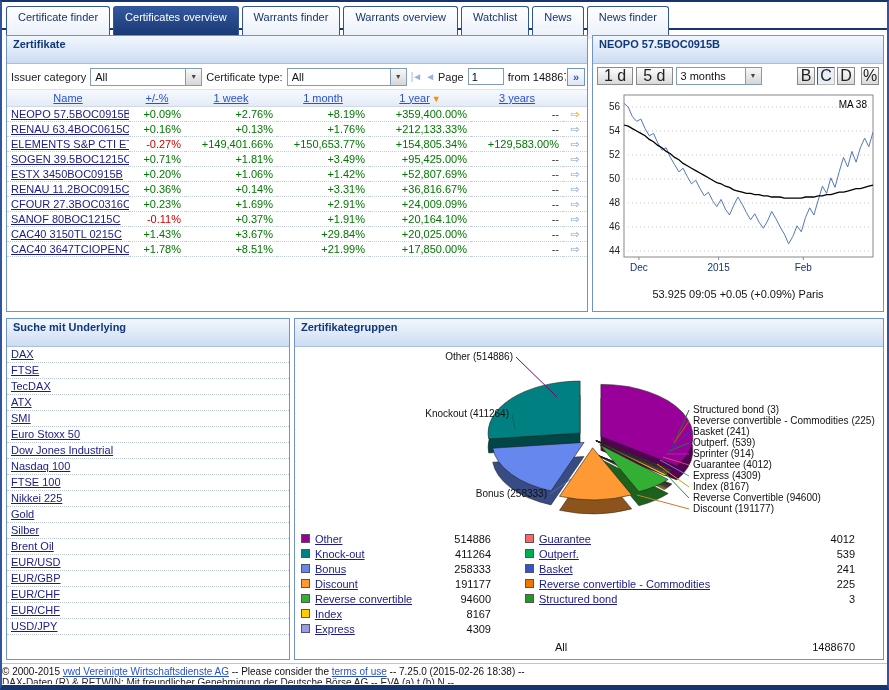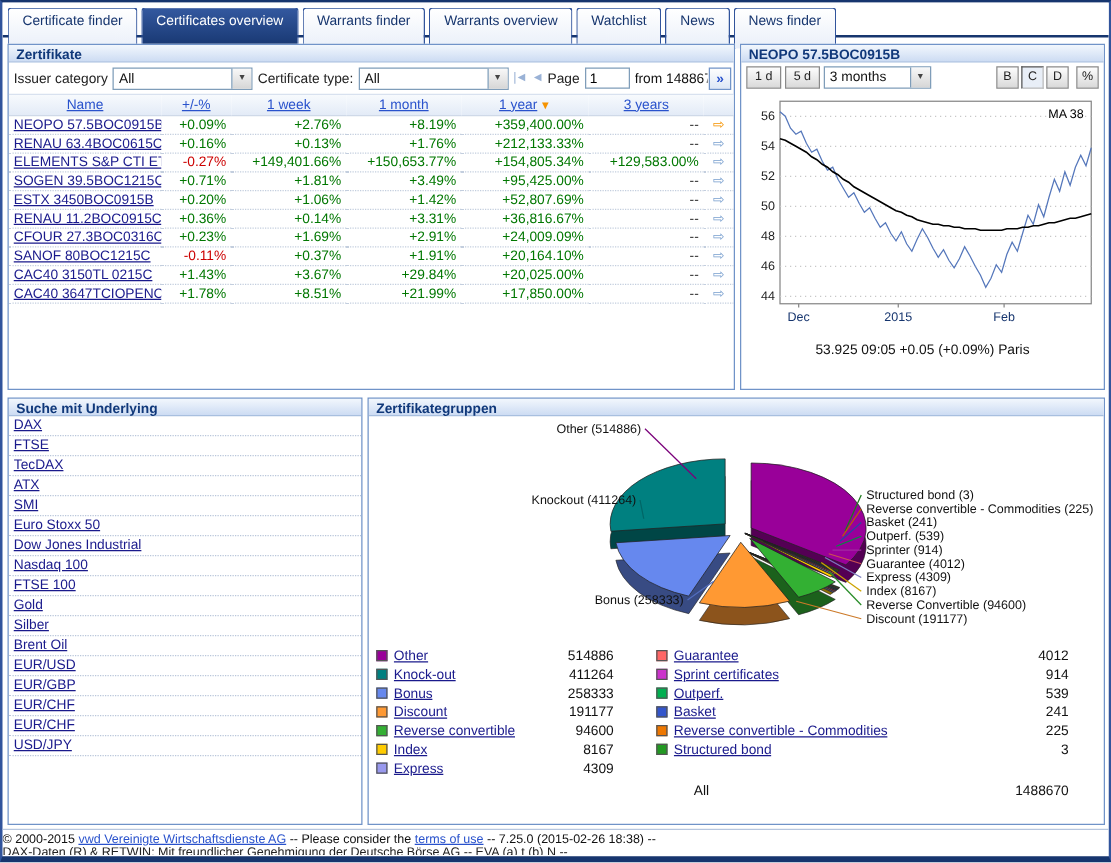--- a/index.html
+++ b/index.html
@@ -35,21 +35,21 @@
     color:#fff; font-weight:normal;
   }
   
   .content { position:relative; height:633px; }
   .panel { position:absolute; border:1px solid #7093c8; background:#fff; overflow:hidden; }
   #panel-zert   { left:4px;  top:5px;   width:582px; height:277px; }
   #panel-chart  { left:590px;top:5px;   width:292px; height:277px; }
   #panel-under  { left:4px;  top:288px; width:284px; height:342px; }
   #panel-groups { left:292px;top:288px; width:590px; height:342px; }
   .panel-header {
-    height:14px; line-height:17px; padding:0 6px;
+    height:28px; line-height:17px; padding:0 6px;
     font-weight:bold; color:#10387a; font-size:11px;
     background:linear-gradient(#f2f7fd,#cddcf3);
     border-bottom:1px solid #a8bfdf;
   }
   
   .filterbar {
     position:relative; display:flex; align-items:center;
     height:26px; padding:0 4px; gap:4px;
     border-bottom:1px solid #d8e1ef;
   }
@@ -91,21 +91,21 @@
   .pos { color:#007700; }
   .neg { color:#cc0000; }
   .dash { color:#333; }
   td.arrow-cell { text-align:center; padding:0; font-size:11px; }
   .row-arrow { cursor:pointer; color:#7aa0cf; }
   .row-arrow.hot { color:#f59300; }
   
   .chart-toolbar { display:flex; align-items:center; gap:3px; padding:3px 4px 2px 4px; }
   .tool-btn {
     border:1px solid #8a8a8a; background:linear-gradient(#fdfdfd,#d9d9d9);
-    height:18px; line-height:16px; padding:0 6px; font-size:10px; color:#222;
+    height:18px; line-height:16px; padding:0 6px; font-size:16px; color:#222;
     font-family:"Liberation Sans",sans-serif; cursor:pointer;
   }
   .tool-btn.small { width:18px; padding:0; text-align:center; }
   .tool-btn.pressed { background:#e8eef7; border-color:#555 #bbb #bbb #555; }
   .right-group { margin-left:auto; display:flex; gap:2px; }
   .right-group .pct { margin-left:4px; }
   #line-chart { display:block; margin:0 auto; }
   .status-line { text-align:center; margin-top:5px; color:#111; }
   
   .u-row { height:16px; line-height:15px; padding-left:4px; border-bottom:1px dotted #b9c6da; }
@@ -327,20 +327,21 @@
       <div id="underlying-list">
           <div class="u-row"><a>DAX</a></div>
           <div class="u-row"><a>FTSE</a></div>
           <div class="u-row"><a>TecDAX</a></div>
           <div class="u-row"><a>ATX</a></div>
           <div class="u-row"><a>SMI</a></div>
           <div class="u-row"><a>Euro Stoxx 50</a></div>
           <div class="u-row"><a>Dow Jones Industrial</a></div>
           <div class="u-row"><a>Nasdaq 100</a></div>
           <div class="u-row"><a>FTSE 100</a></div>
+          <div class="u-row"><a>Nikkei 225</a></div>
           <div class="u-row"><a>Gold</a></div>
           <div class="u-row"><a>Silber</a></div>
           <div class="u-row"><a>Brent Oil</a></div>
           <div class="u-row"><a>EUR/USD</a></div>
           <div class="u-row"><a>EUR/GBP</a></div>
           <div class="u-row"><a>EUR/CHF</a></div>
           <div class="u-row"><a>EUR/CHF</a></div>
           <div class="u-row"><a>USD/JPY</a></div>
         </div>
     </div>
@@ -439,25 +440,20 @@
               <span class="lg-val">4309</span>
             </div>
           </div>
         <div class="lg-col" id="legend-right">
             <div class="lg-row">
               <span class="swatch" style="background: rgb(255, 102, 102);"></span>
               <a>Guarantee</a>
               <span class="lg-val">4012</span>
             </div>
             <div class="lg-row">
-              <span class="swatch" style="background: rgb(204, 51, 204);"></span>
-              <a>Sprint certificates</a>
-              <span class="lg-val">914</span>
-            </div>
-            <div class="lg-row">
               <span class="swatch" style="background: rgb(0, 176, 80);"></span>
               <a>Outperf.</a>
               <span class="lg-val">539</span>
             </div>
             <div class="lg-row">
               <span class="swatch" style="background: rgb(51, 85, 204);"></span>
               <a>Basket</a>
               <span class="lg-val">241</span>
             </div>
             <div class="lg-row">

